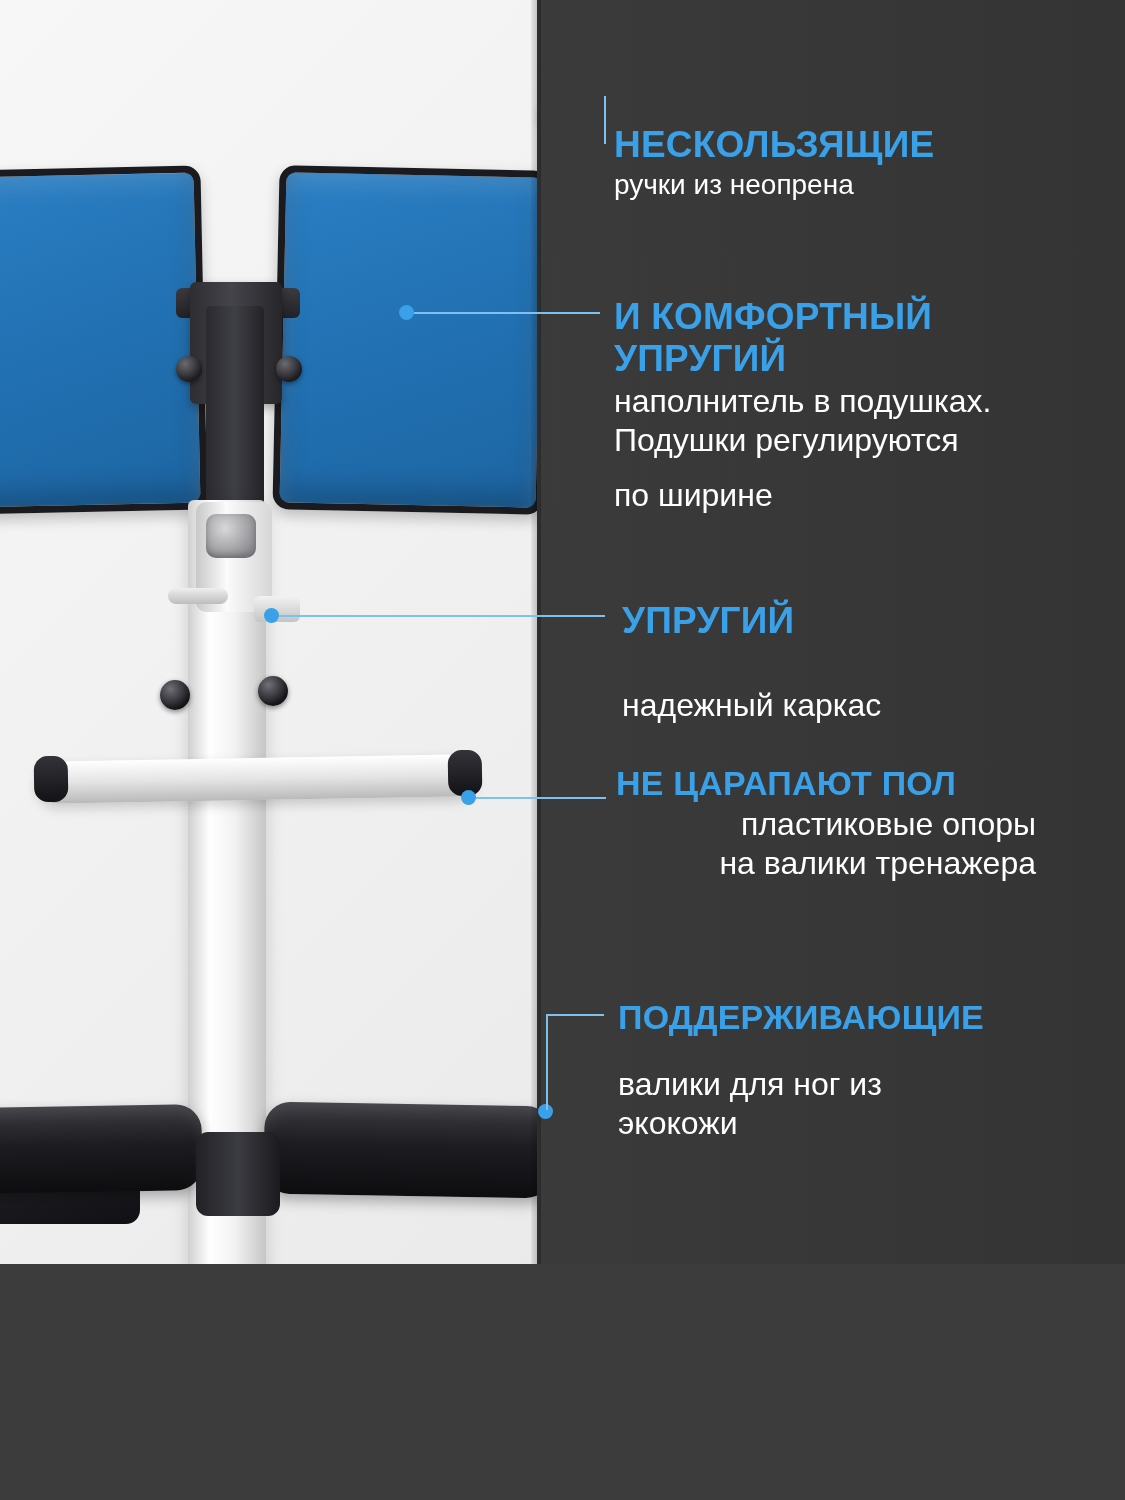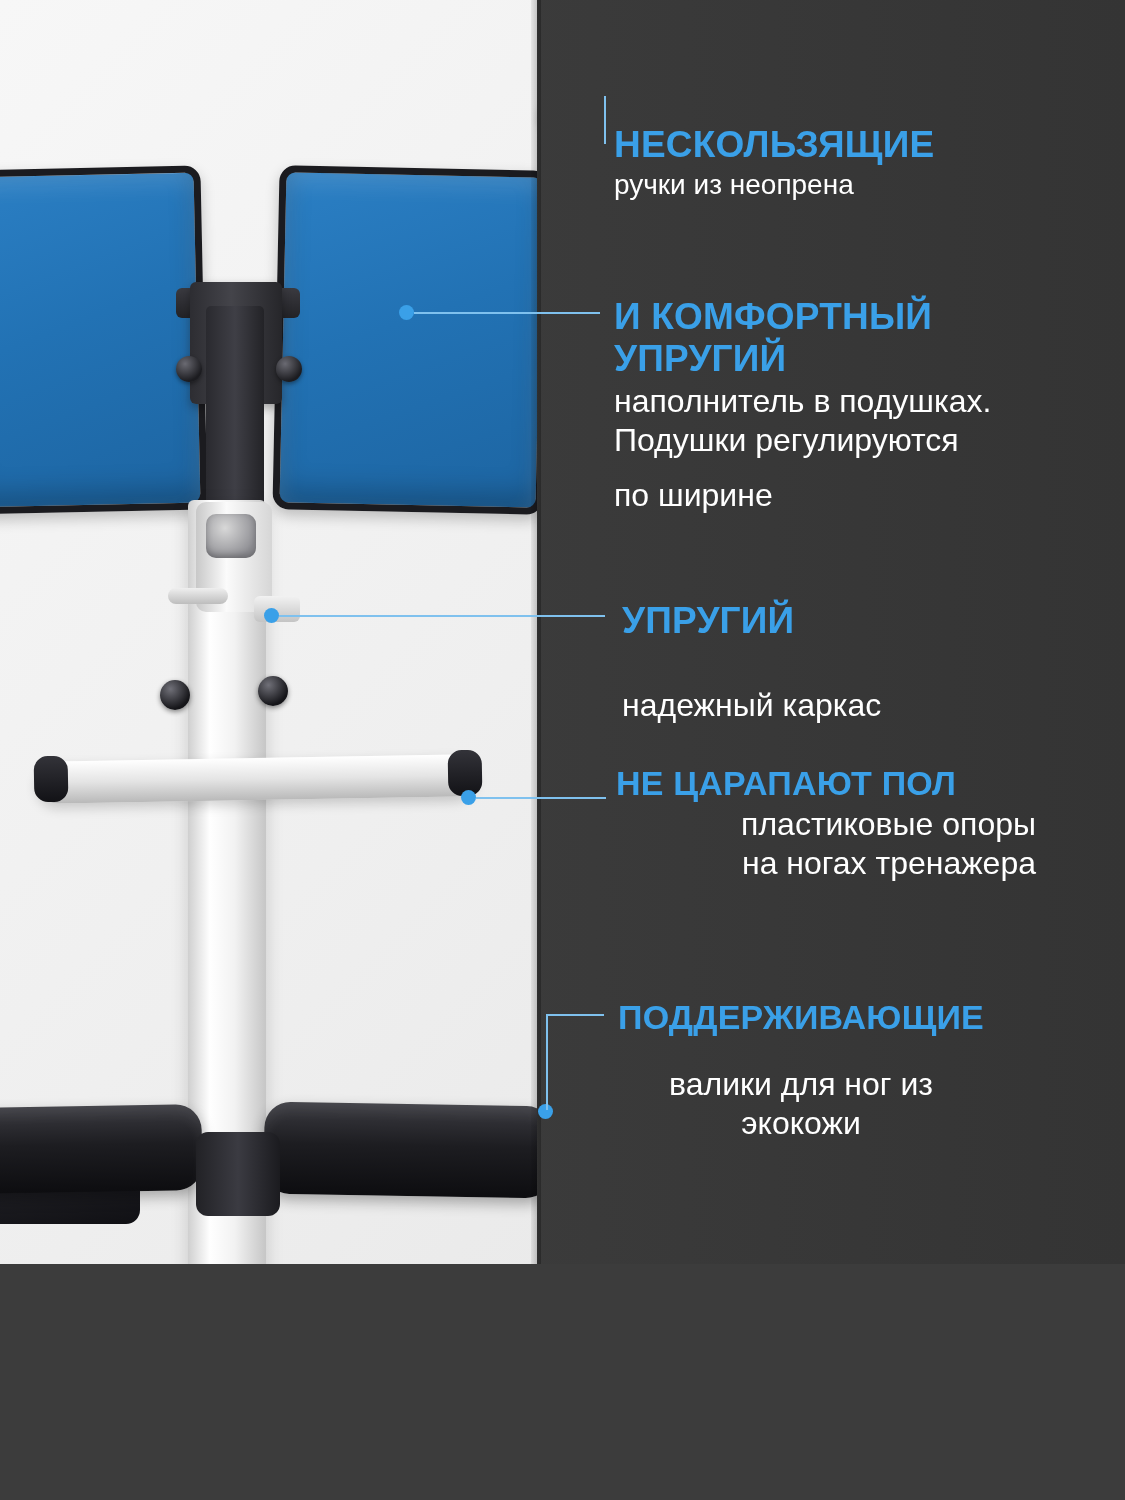--- a/index.html
+++ b/index.html
@@ -236,21 +236,21 @@
   .c2 .body  { font-size: 32px; }
 
   .c3 { left: 622px; top: 600px; }
   .c3 .title { font-size: 37px; }
   .c3 .body  { font-size: 32px; margin-top: 44px; }
 
   .c4 { left: 616px; top: 764px; }
   .c4 .title { font-size: 34px; }
   .c4 .body  { font-size: 32px; text-align: right; width: 420px; }
 
-  .c5 { left: 618px; top: 998px; text-align: center; }
+  .c5 { left: 618px; top: 998px; }
   .c5 .title { font-size: 34px; }
   .c5 .body  { font-size: 32px; margin-top: 28px; }
 
   .c6 { left: 622px; top: 1216px; }
   .c6 .title { font-size: 37px; }
   .c6 .body  { font-size: 32px; }
 
   
   .dot {
     position: absolute;
@@ -348,21 +348,21 @@
   </div>
 
   <div class="callout c3">
     <div class="title">УПРУГИЙ</div>
     <div class="body">надежный каркас</div>
   </div>
 
   <div class="callout c4">
     <div class="title">НЕ ЦАРАПАЮТ ПОЛ</div>
     <div class="body">пластиковые опоры</div>
-    <div class="body" style="margin-top:0">на ногах тренажера</div>
+    <div class="body" style="margin-top:0">на валики тренажера</div>
   </div>
 
   <div class="callout c5">
     <div class="title">ПОДДЕРЖИВАЮЩИЕ</div>
     <div class="body">валики для ног из</div>
     <div class="body" style="margin-top:0">экокожи</div>
   </div>
 
 
 </div>

